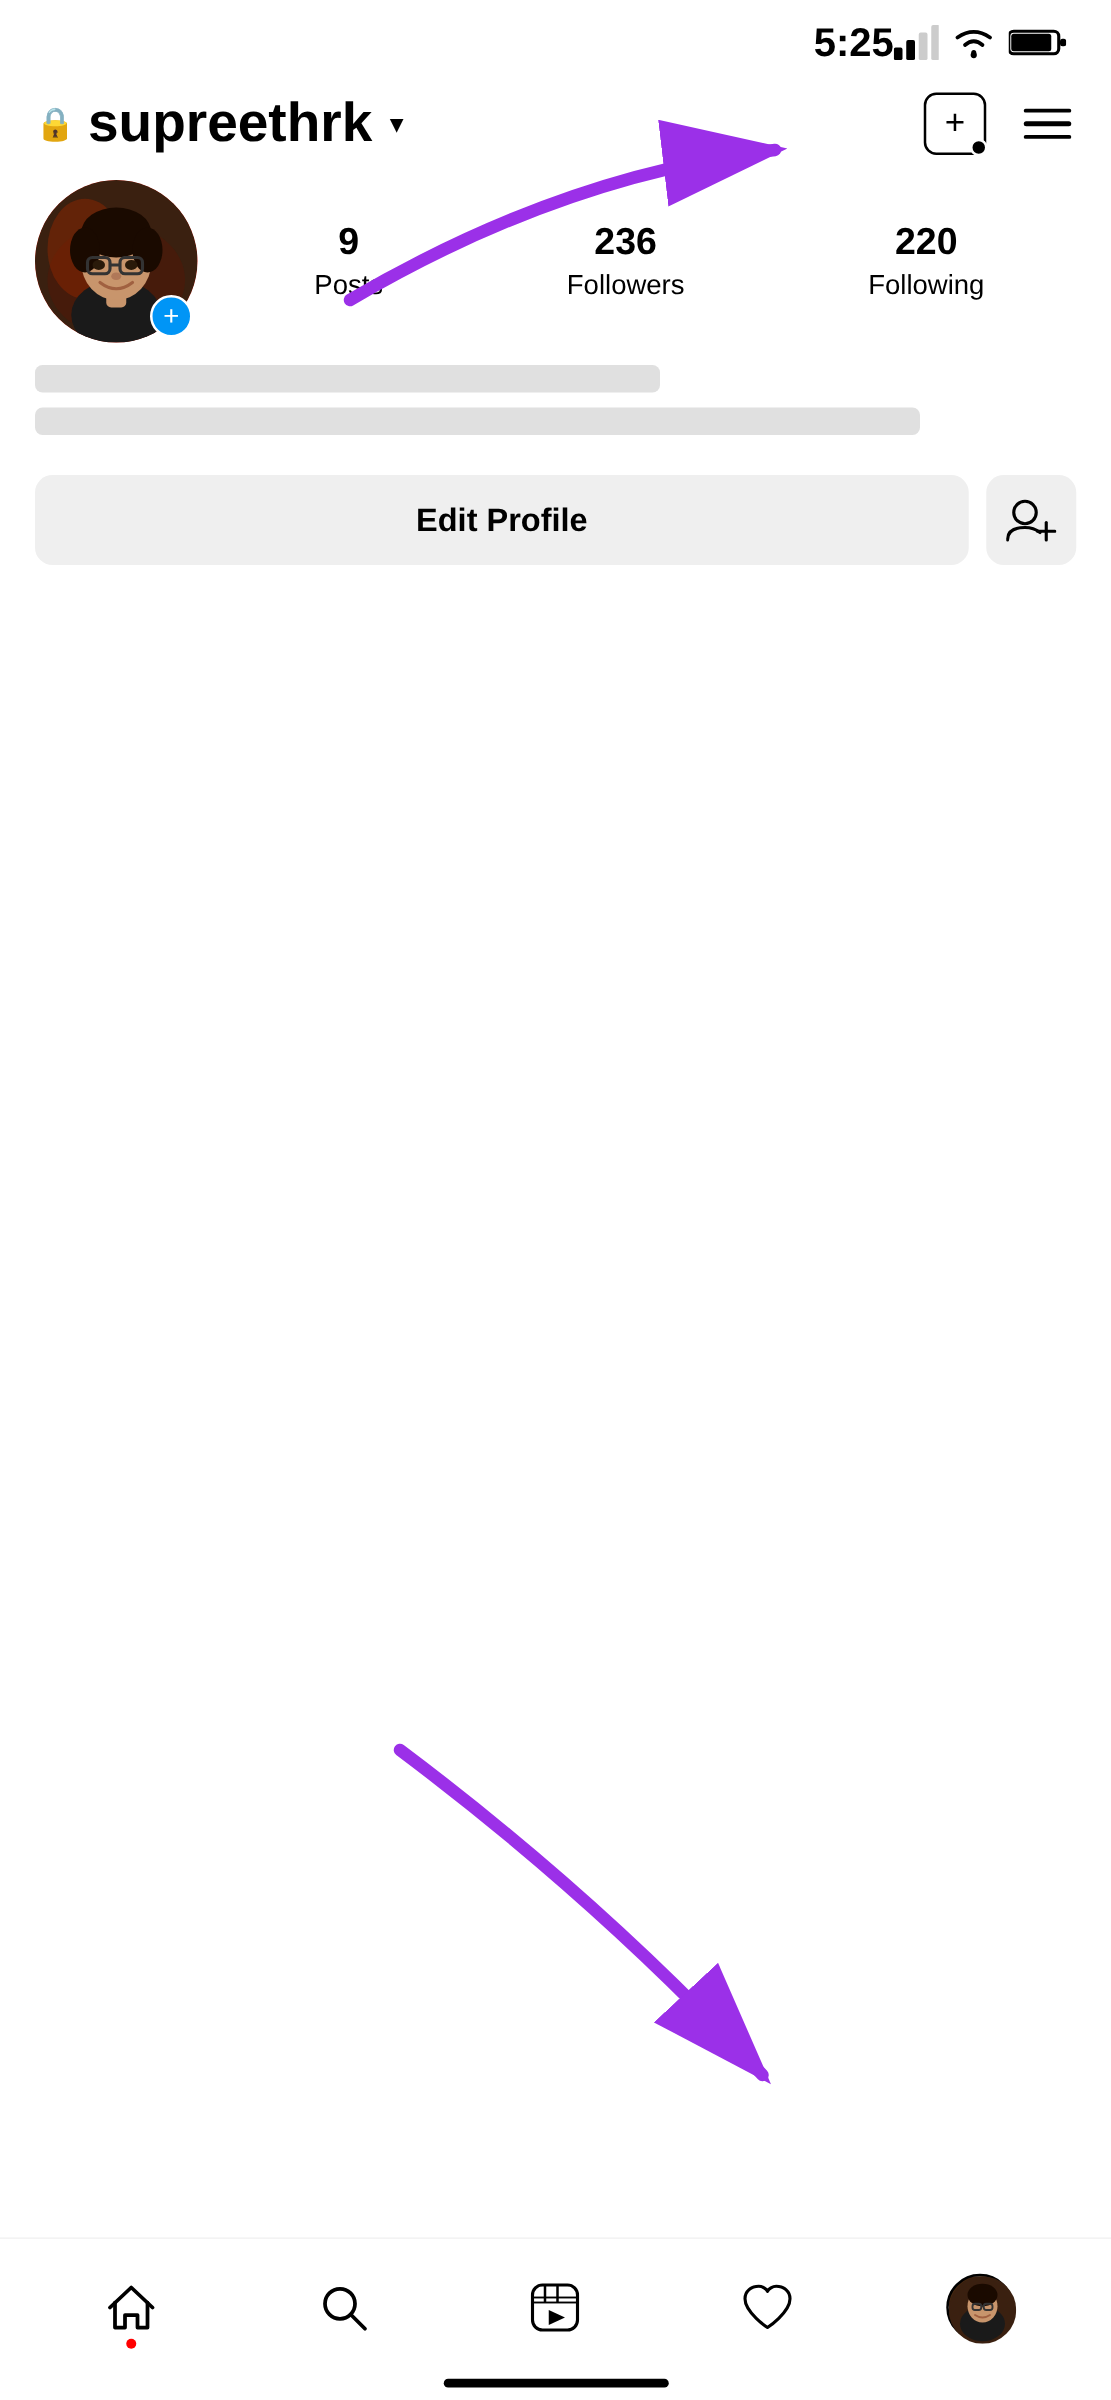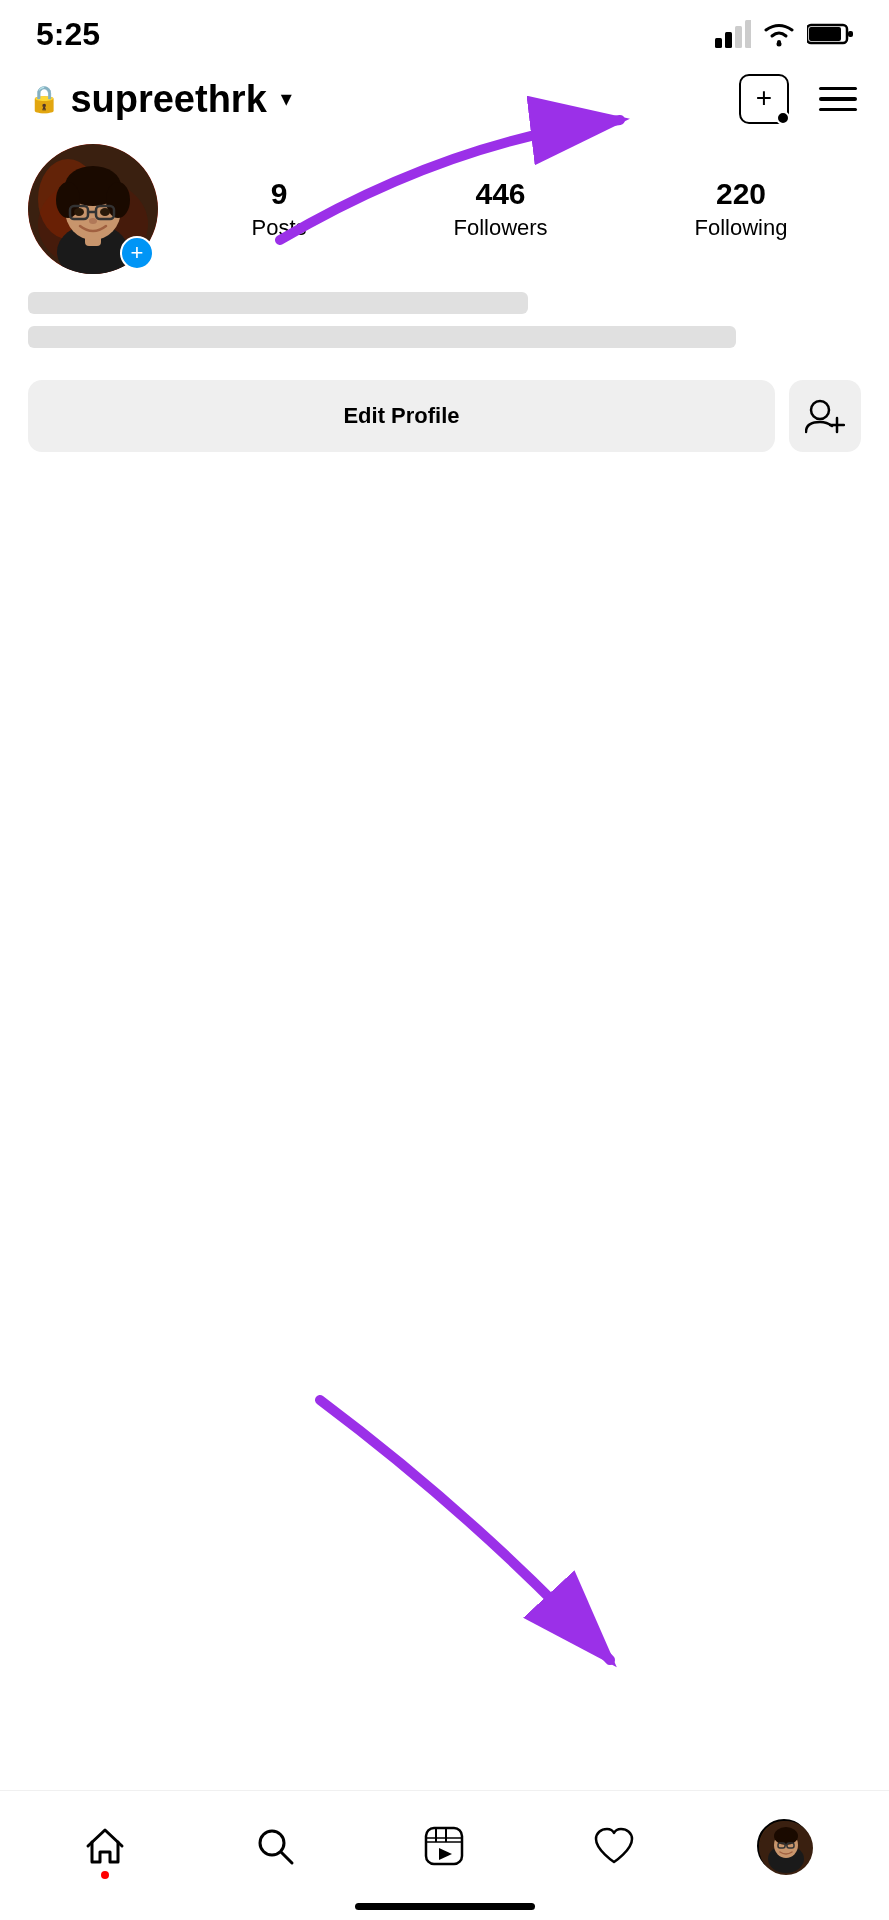--- a/index.html
+++ b/index.html
@@ -9,21 +9,21 @@
       height: 1920px;
       background: #ffffff;
       font-family: -apple-system, BlinkMacSystemFont, 'Segoe UI', Helvetica, Arial, sans-serif;
       overflow: hidden;
       position: relative;
     }
 
     
     .status-bar {
       display: flex;
-      justify-content: space-between;
+      justify-content: flex-end;
       align-items: center;
       padding: 18px 36px 10px 36px;
       height: 60px;
     }
     .status-time {
       font-size: 32px;
       font-weight: 600;
       color: #000;
     }
     .status-icons {
@@ -42,21 +42,21 @@
     .header-left {
       display: flex;
       align-items: center;
       gap: 10px;
     }
     .lock-icon {
       font-size: 26px;
       color: #000;
     }
     .username {
-      font-size: 38px;
+      font-size: 44px;
       font-weight: 700;
       color: #000;
     }
     .dropdown-arrow {
       font-size: 22px;
       color: #000;
       margin-left: 4px;
     }
     .header-right {
       display: flex;
@@ -164,21 +164,21 @@
       gap: 14px;
       padding: 10px 28px 20px 28px;
       align-items: center;
     }
     .edit-profile-btn {
       flex: 1;
       height: 72px;
       background: #efefef;
       border: none;
       border-radius: 14px;
-      font-size: 22px;
+      font-size: 26px;
       font-weight: 700;
       color: #000;
       cursor: pointer;
       display: flex;
       align-items: center;
       justify-content: center;
     }
     .add-friend-btn {
       width: 72px;
       height: 72px;
@@ -388,21 +388,21 @@
       </div>
       <div class="avatar-add-btn">+</div>
     </div>
 
     <div class="stats-row">
       <div class="stat-item">
         <span class="stat-number">9</span>
         <span class="stat-label">Posts</span>
       </div>
       <div class="stat-item">
-        <span class="stat-number">446</span>
+        <span class="stat-number">236</span>
         <span class="stat-label">Followers</span>
       </div>
       <div class="stat-item">
         <span class="stat-number">220</span>
         <span class="stat-label">Following</span>
       </div>
     </div>
   </div>
 </div>
 

